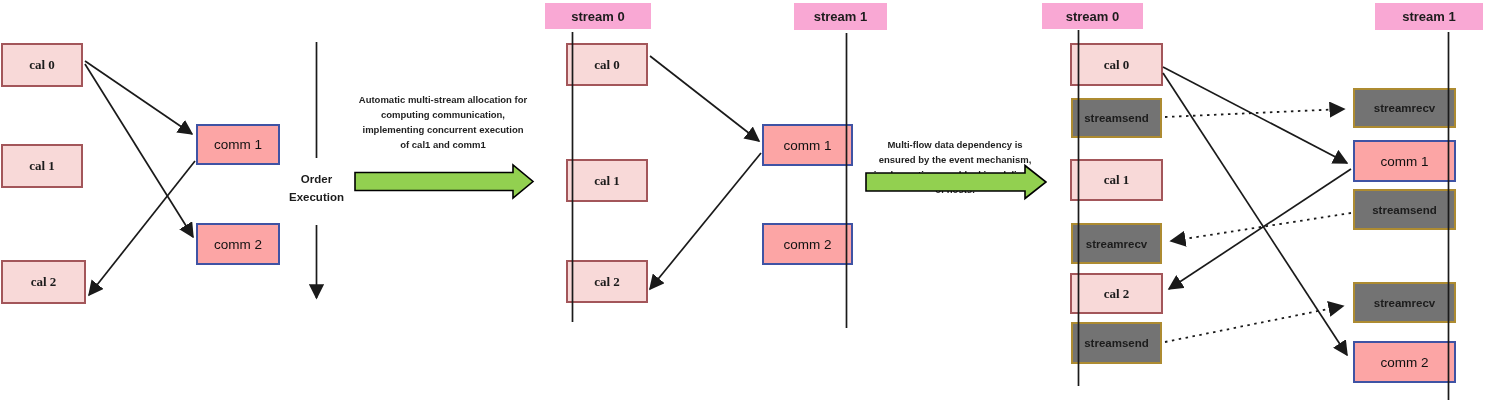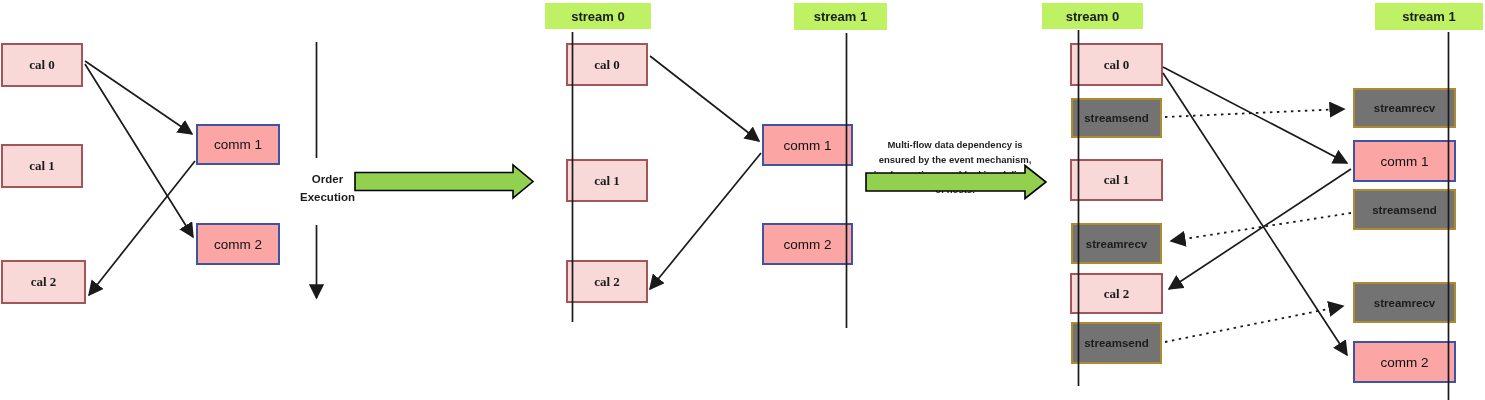--- a/index.html
+++ b/index.html
@@ -19,56 +19,57 @@
     z-index:1;
     white-space:nowrap;
   }
   .cal{background:#f8d9d8;border-color:#a3565a;font-weight:bold;font-size:13px;font-family:Liberation Serif, serif;}
   .comm{background:#fca5a5;border-color:#3f53a4;font-weight:normal;font-size:13.5px;color:#111;}
   .event{background:#737373;border-color:#ad8b31;font-weight:bold;font-size:11.5px;}
   .stream-header{
     position:absolute;
     box-sizing:border-box;
     display:flex;align-items:center;justify-content:center;
-    background:#bef264;
+    background:#f9a8d4;
     font-weight:bold;font-size:13px;color:#1c1c1c;
     z-index:1;
   }
   .trans-text{
     position:absolute;
     text-align:center;
     font-weight:bold;
     font-size:9.5px;line-height:15px;
     color:#1f1f1f;
     z-index:1;
   }
   .order-label{
     position:absolute;
     left:284px;top:170px;width:65px;
     text-align:center;
     font-weight:bold;font-size:11.5px;line-height:18px;
-    color:#1c1c1c;z-index:1;margin-left:11px;
+    color:#1c1c1c;z-index:1;
   }
   svg.overlay{
     position:absolute;left:0;top:0;z-index:2;
     pointer-events:none;
   }
 </style>
 </head>
 <body>
 
 <div class="canvas">
 
   <div class="box cal" style="left:1px;top:43px;width:82px;height:44px;">cal 0</div>
   <div class="box cal" style="left:1px;top:144px;width:82px;height:44px;">cal 1</div>
   <div class="box cal" style="left:1px;top:260px;width:85px;height:44px;">cal 2</div>
   <div class="box comm" style="left:196px;top:124px;width:84px;height:41px;">comm 1</div>
   <div class="box comm" style="left:196px;top:223px;width:84px;height:42px;">comm 2</div>
   <div class="order-label">Order Execution</div>
 
+  <div class="trans-text" style="left:357px;top:92px;width:172px;">Automatic multi-stream allocation for computing communication, implementing concurrent execution of cal1 and comm1</div>
   <div class="trans-text" style="left:872px;top:97px;width:166px;margin-top:40px;">Multi-flow data dependency is ensured by the event mechanism, implementing non-blocking delivery of hosts.</div>
 
   <div class="stream-header" style="left:545px;top:3px;width:106px;height:26px;">stream 0</div>
   <div class="stream-header" style="left:794px;top:3px;width:93px;height:27px;">stream 1</div>
   <div class="box cal" style="left:566px;top:43px;width:82px;height:43px;">cal 0</div>
   <div class="box cal" style="left:566px;top:159px;width:82px;height:43px;">cal 1</div>
   <div class="box cal" style="left:566px;top:260px;width:82px;height:43px;">cal 2</div>
   <div class="box comm" style="left:762px;top:124px;width:91px;height:42px;">comm 1</div>
   <div class="box comm" style="left:762px;top:223px;width:91px;height:42px;">comm 2</div>
 

